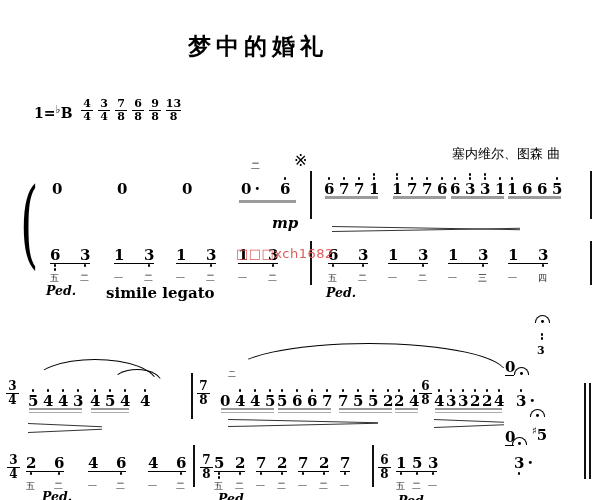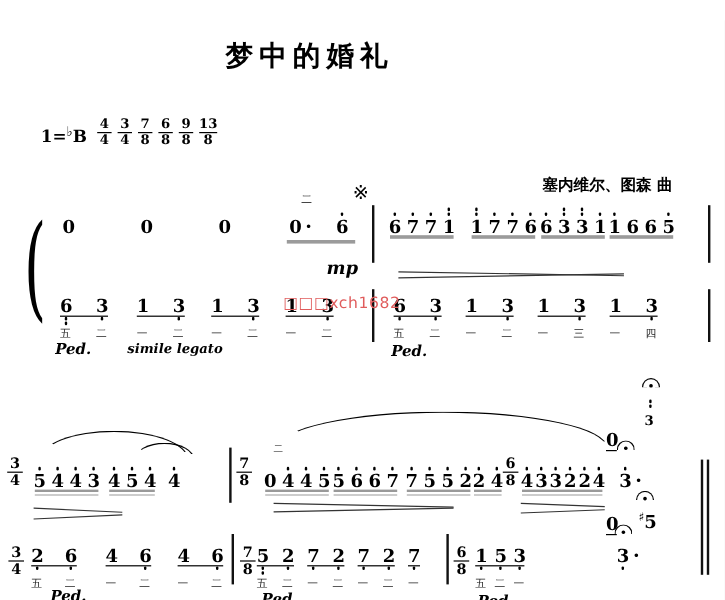--- a/index.html
+++ b/index.html
@@ -44,21 +44,21 @@
   .bg2::before{content:'';position:absolute;left:1px;right:var(--bR,6px);top:17px;height:1.6px;background:#999;}
   .bg2::after{content:'';position:absolute;left:1px;right:var(--bR,6px);top:20.5px;height:1.6px;background:#ababab;}
   .bb::after{content:'';position:absolute;left:0;right:var(--bR,6px);top:17.5px;height:1.6px;background:#000;}
   .bar{position:absolute;width:1.7px;background:#111;}
   .hl{position:absolute;height:0;border-top:1.1px solid #333;transform-origin:left center;}
   .slur{position:absolute;border:1.4px solid transparent;border-top-color:#000;
         border-radius:50% / 100% 100% 0 0;}
   .ts{position:absolute;width:15px;text-align:center;font-weight:bold;font-size:12px;line-height:11px;}
   .ts .fl{display:block;height:1px;background:#000;margin:1px 1px;}
   .ped{font-style:italic;font-weight:bold;font-size:12.5px;white-space:nowrap;}
-  .simile{font-style:italic;font-weight:bold;font-size:11px;white-space:nowrap;}
+  .simile{font-weight:bold;font-size:15px;white-space:nowrap;}
   .mp{font-style:italic;font-weight:bold;font-size:15px;}
   .segno{font-family:"DejaVu Sans",sans-serif;font-size:16px;}
   .f2{font-family:"DejaVu Sans",sans-serif;font-size:9px;}
   .brace{font-size:95px;line-height:112px;transform:scaleX(.5);transform-origin:left top;font-weight:normal;}
 </style>
 </head>
 <body>
 
 <div id="page">
 
@@ -69,21 +69,21 @@
   </div>
   <div class="abs meters" style="left:80px;top:82px;">
     <span class="mt"><span>4</span><span class="fl"></span><span>4</span></span>
     <span class="mt"><span>3</span><span class="fl"></span><span>4</span></span>
     <span class="mt"><span>7</span><span class="fl"></span><span>8</span></span>
     <span class="mt"><span>6</span><span class="fl"></span><span>8</span></span>
     <span class="mt"><span>9</span><span class="fl"></span><span>8</span></span>
     <span class="mt" style="width:17px"><span>13</span><span class="fl"></span><span>8</span></span>
   </div>
 
-  <div class="abs composer" style="left:452px;top:128px;font-weight:bold;">塞内维尔、图森 曲</div>
+  <div class="abs composer" style="left:452px;top:128px;">塞内维尔、图森 曲</div>
 
   <div class="abs brace" style="left:20px;top:150px;">(</div>
 
   <div class="grp" style="left:52px;top:162px;">
       <span class="cell"><span class="num">0</span></span>
     </div>
   <div class="grp" style="left:117px;top:162px;">
       <span class="cell"><span class="num">0</span></span>
     </div>
   <div class="grp" style="left:182px;top:162px;">

